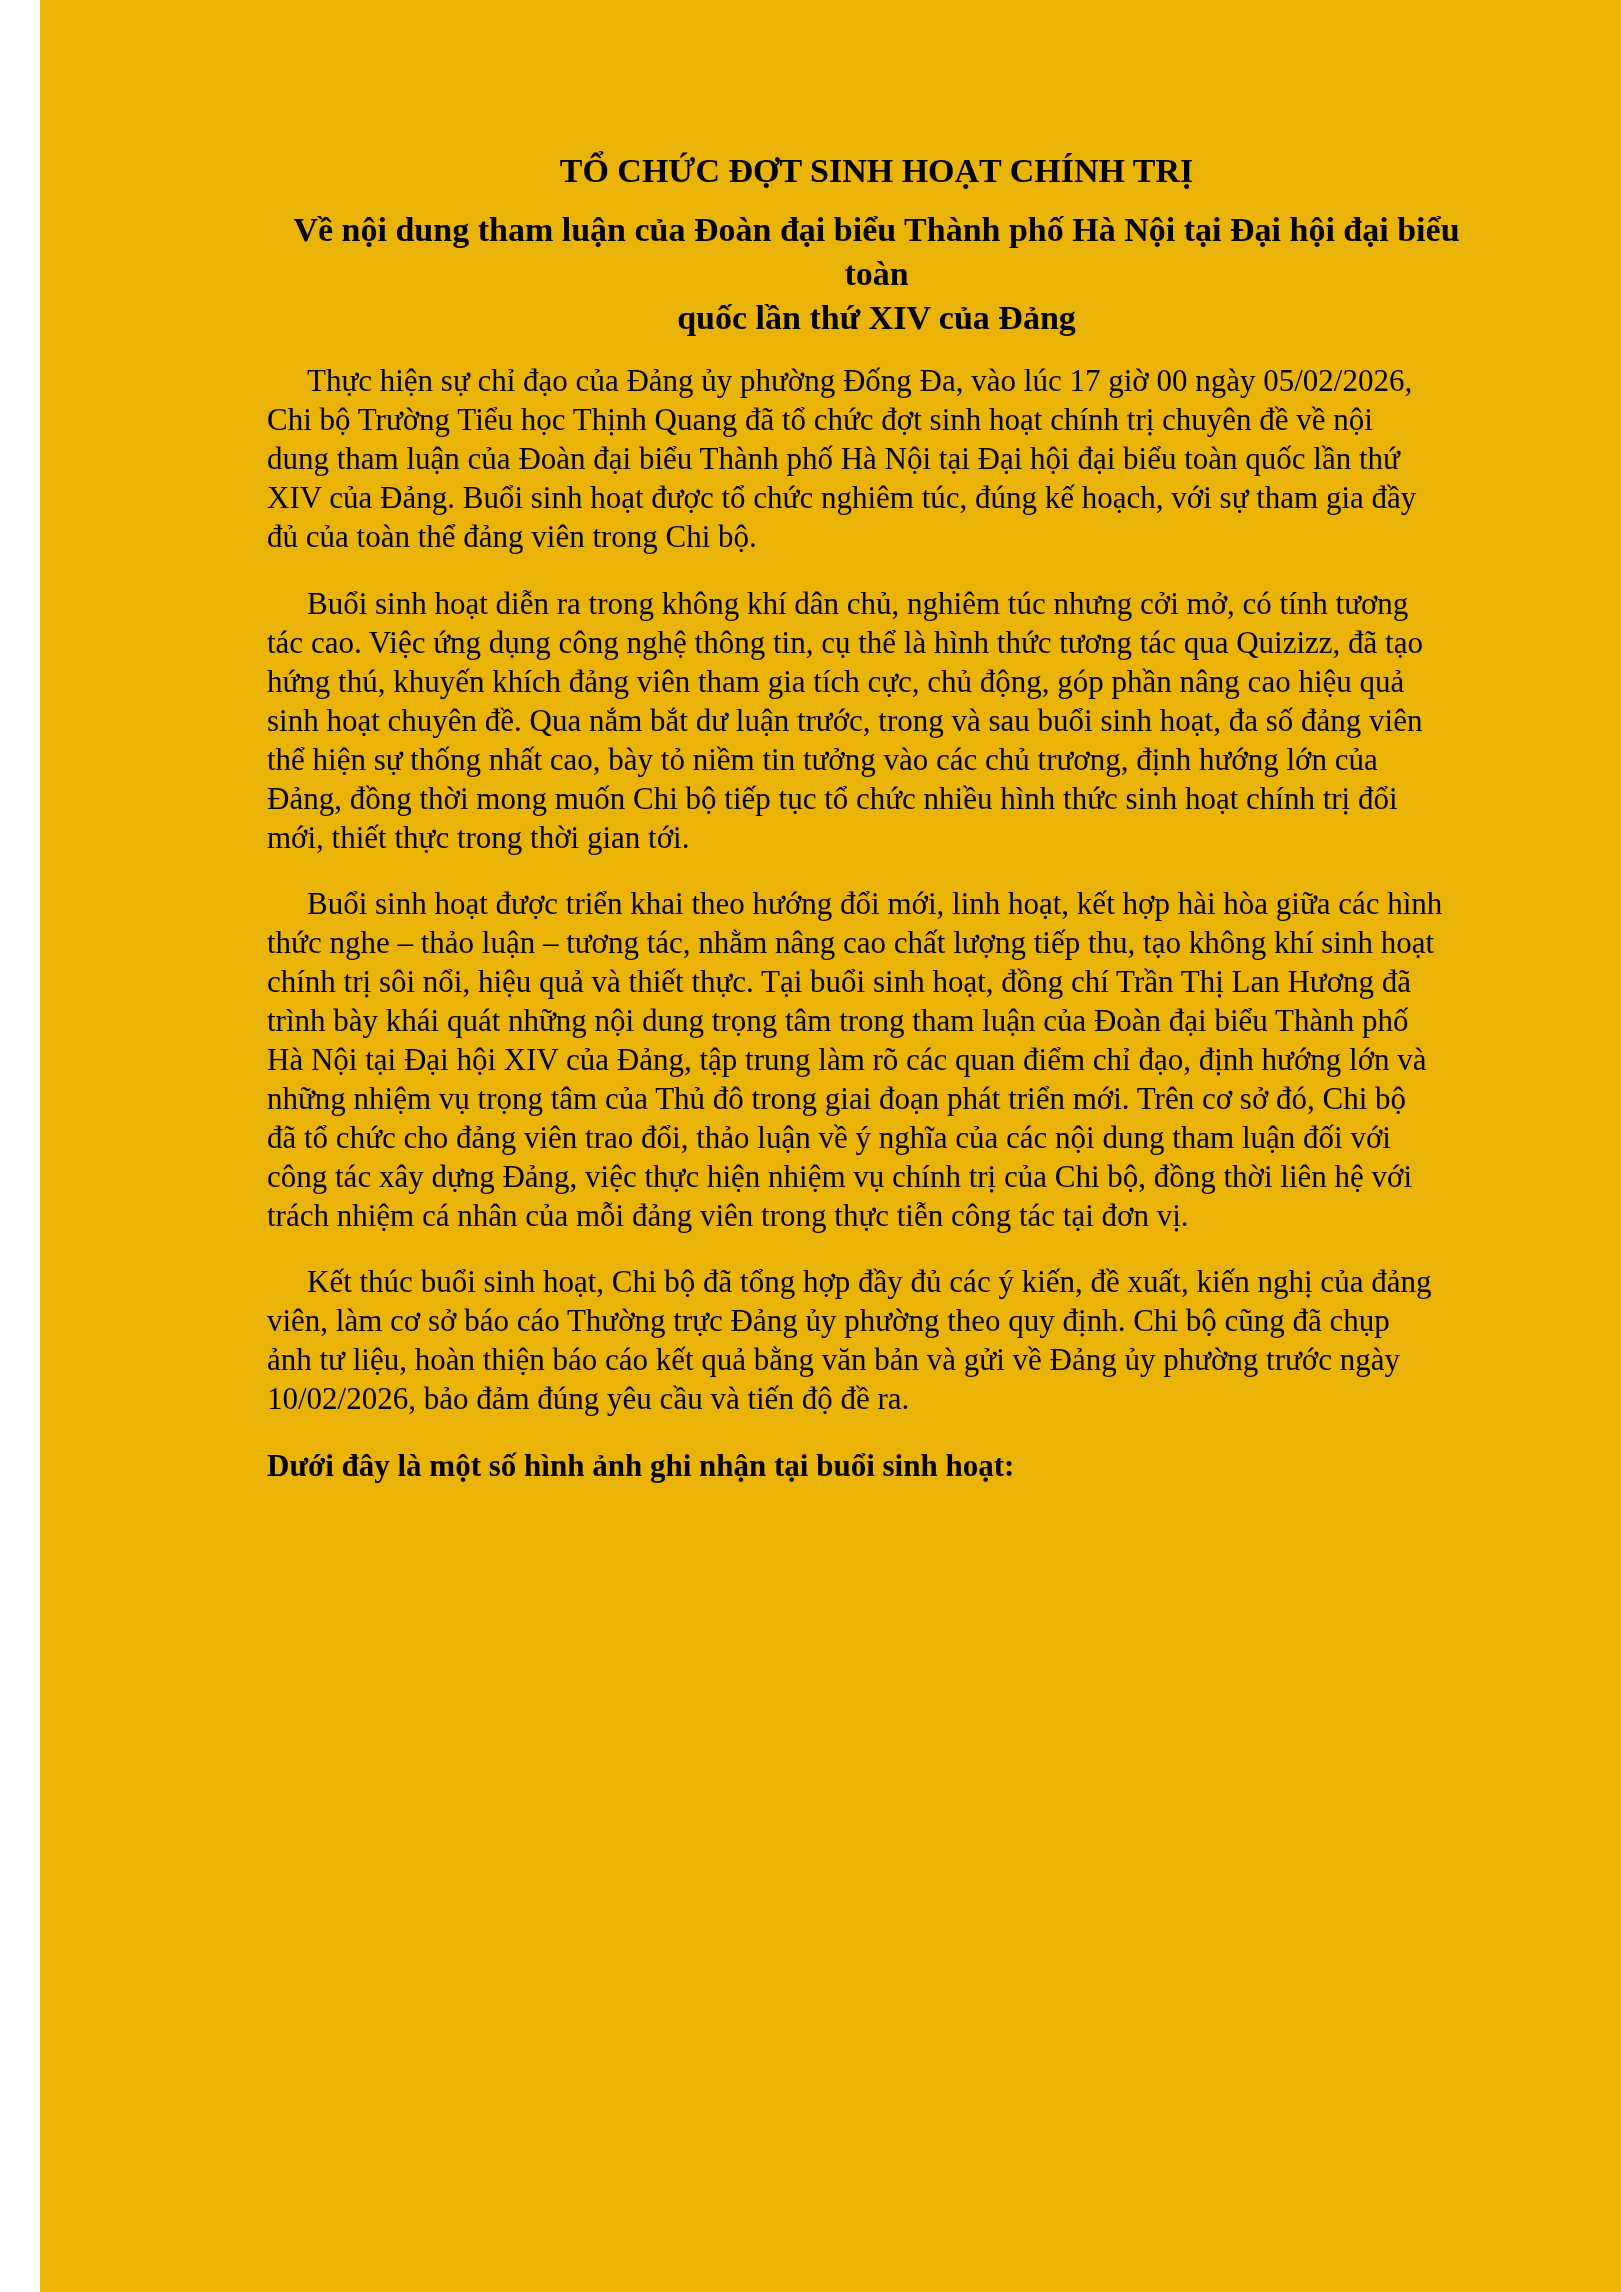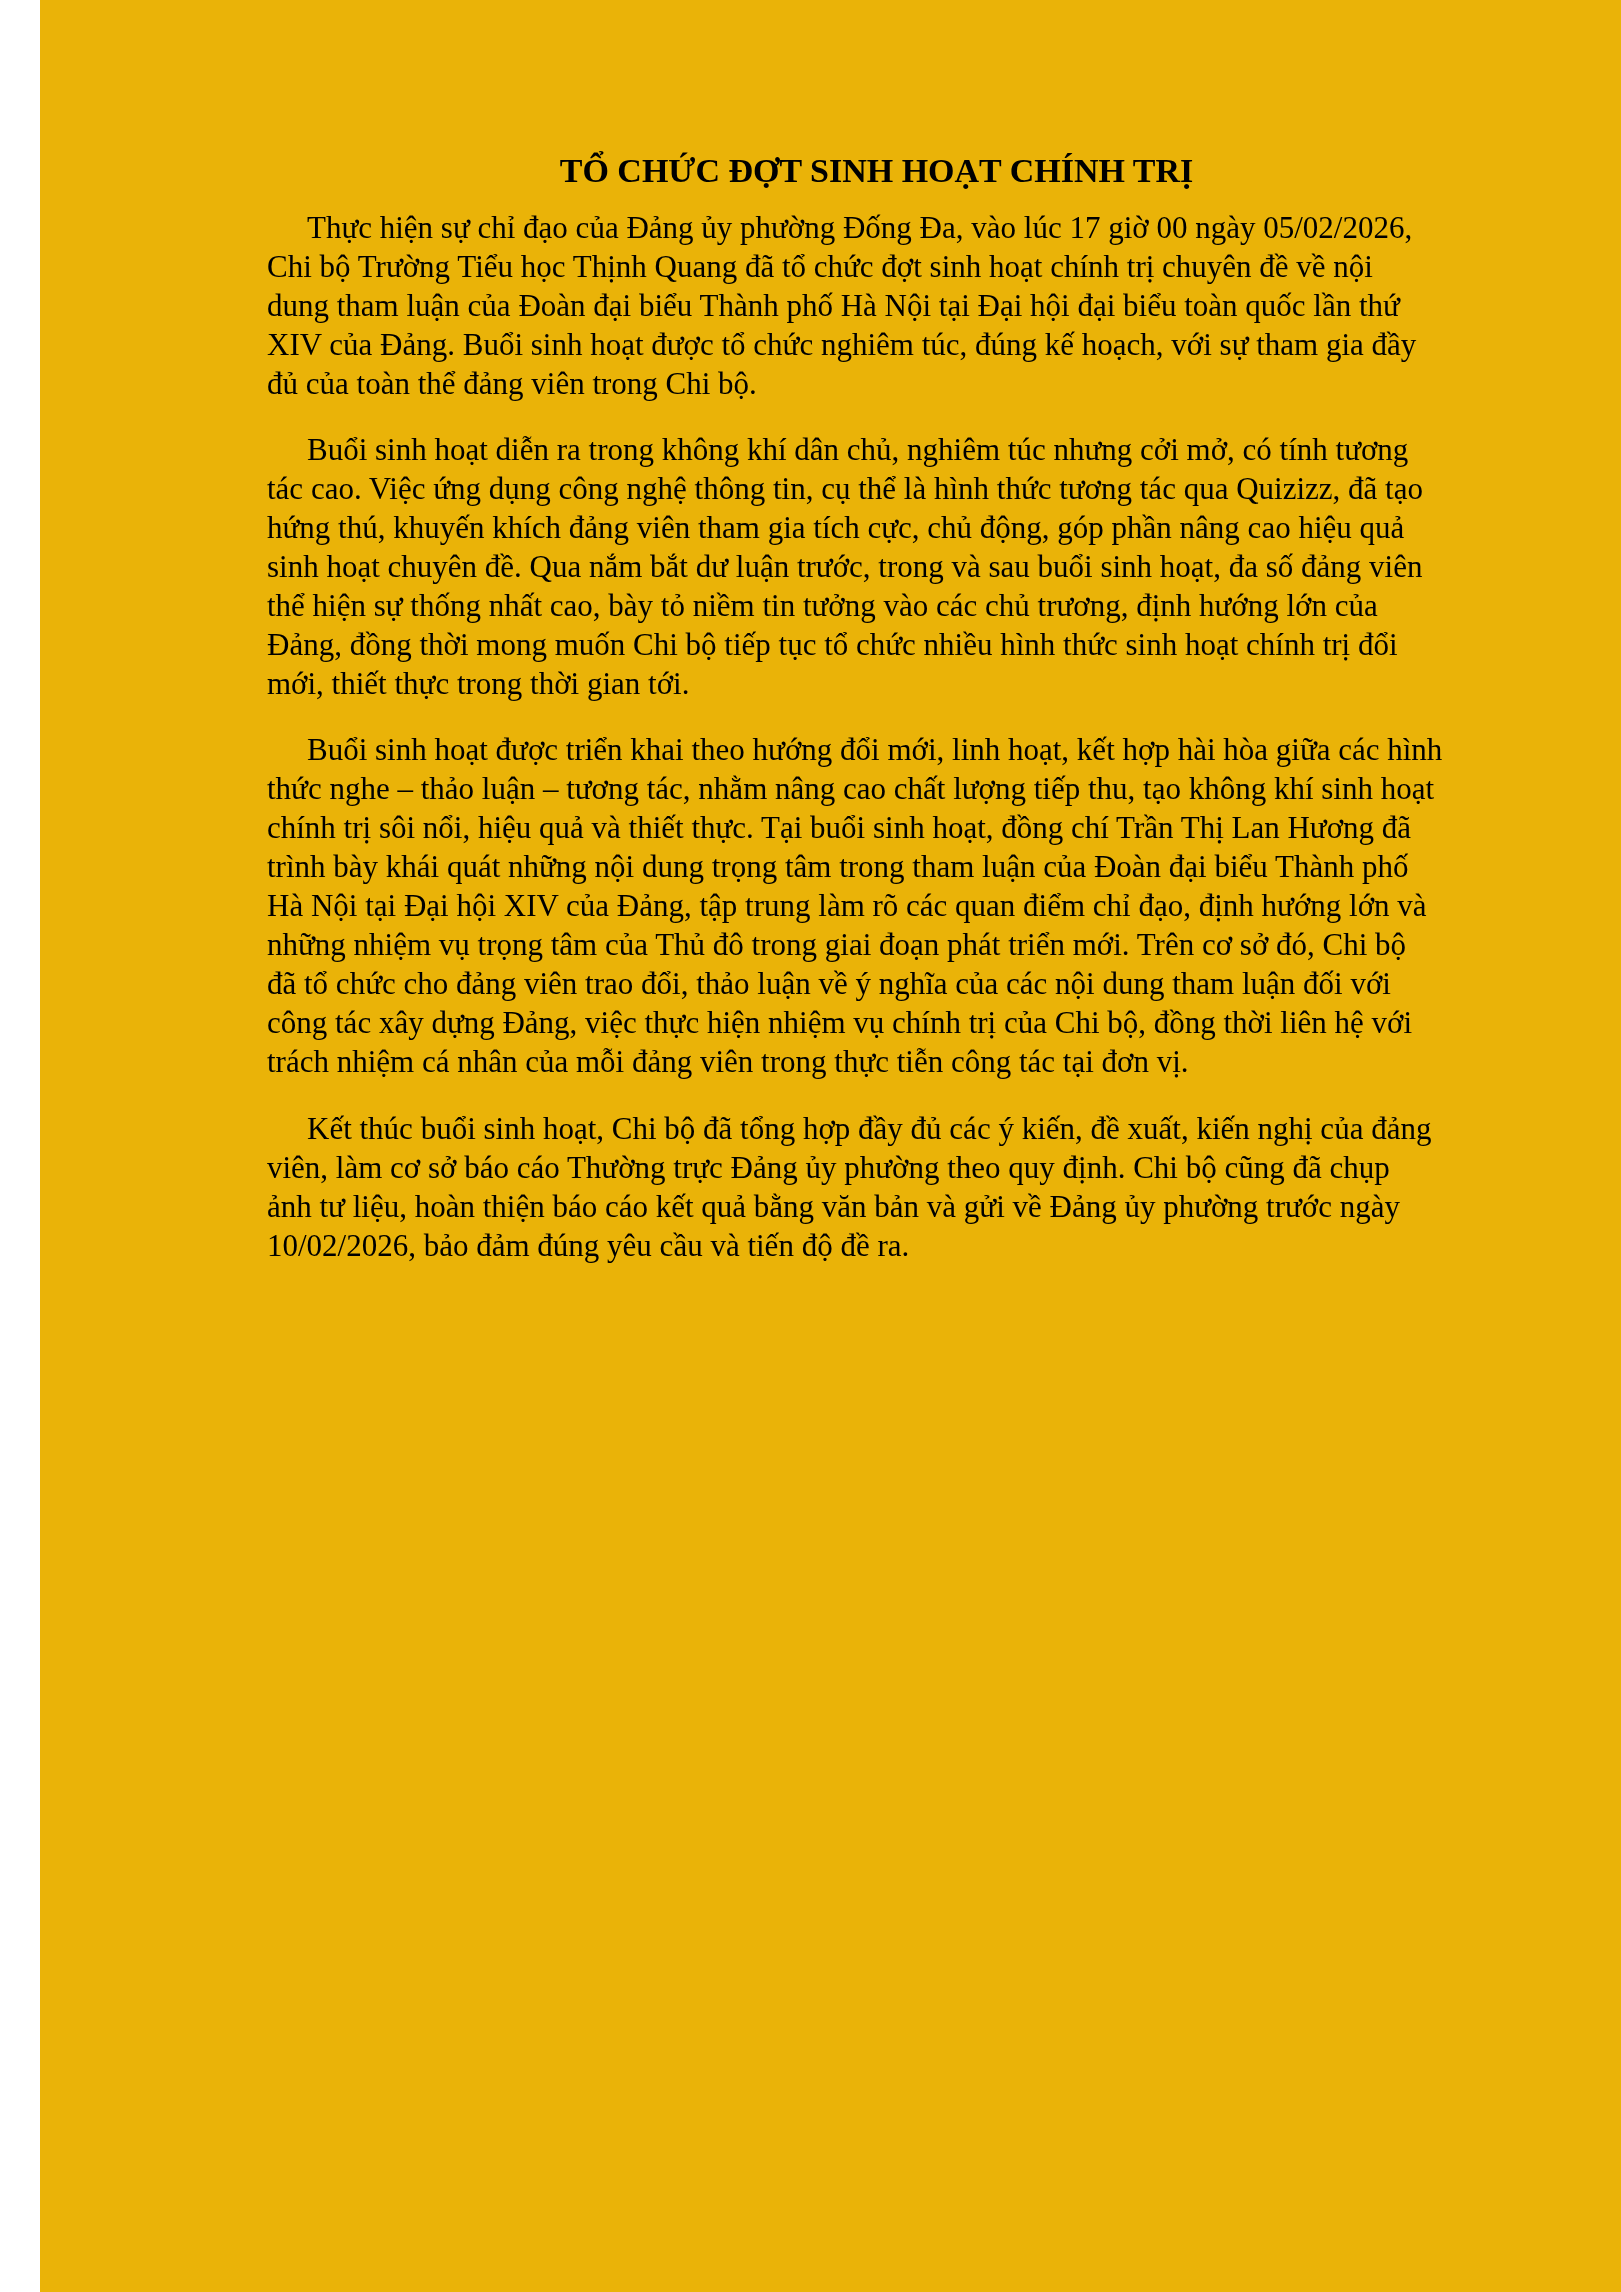--- a/index.html
+++ b/index.html
@@ -53,20 +53,22 @@
   }
 </style>
 </head>
 <body>
 
 <div class="page">
   <div class="content">
 
     <h1 class="doc-title">TỔ CHỨC ĐỢT SINH HOẠT CHÍNH TRỊ</h1>
 
+    <h2 class="doc-subtitle">Về nội dung tham luận của Đoàn đại biểu Thành phố Hà Nội tại Đại hội đại biểu toàn
+quốc lần thứ XIV của Đảng</h2>
 
     <div>
       <p class="doc-paragraph">Thực hiện sự chỉ đạo của Đảng ủy phường Đống Đa, vào lúc 17 giờ 00 ngày 05/02/2026,
 Chi bộ Trường Tiểu học Thịnh Quang đã tổ chức đợt sinh hoạt chính trị chuyên đề về nội
 dung tham luận của Đoàn đại biểu Thành phố Hà Nội tại Đại hội đại biểu toàn quốc lần thứ
 XIV của Đảng. Buổi sinh hoạt được tổ chức nghiêm túc, đúng kế hoạch, với sự tham gia đầy
 đủ của toàn thể đảng viên trong Chi bộ.</p>
         <p class="doc-paragraph">Buổi sinh hoạt diễn ra trong không khí dân chủ, nghiêm túc nhưng cởi mở, có tính tương
 tác cao. Việc ứng dụng công nghệ thông tin, cụ thể là hình thức tương tác qua Quizizz, đã tạo
 hứng thú, khuyến khích đảng viên tham gia tích cực, chủ động, góp phần nâng cao hiệu quả
@@ -82,16 +84,17 @@
 những nhiệm vụ trọng tâm của Thủ đô trong giai đoạn phát triển mới. Trên cơ sở đó, Chi bộ
 đã tổ chức cho đảng viên trao đổi, thảo luận về ý nghĩa của các nội dung tham luận đối với
 công tác xây dựng Đảng, việc thực hiện nhiệm vụ chính trị của Chi bộ, đồng thời liên hệ với
 trách nhiệm cá nhân của mỗi đảng viên trong thực tiễn công tác tại đơn vị.</p>
         <p class="doc-paragraph">Kết thúc buổi sinh hoạt, Chi bộ đã tổng hợp đầy đủ các ý kiến, đề xuất, kiến nghị của đảng
 viên, làm cơ sở báo cáo Thường trực Đảng ủy phường theo quy định. Chi bộ cũng đã chụp
 ảnh tư liệu, hoàn thiện báo cáo kết quả bằng văn bản và gửi về Đảng ủy phường trước ngày
 10/02/2026, bảo đảm đúng yêu cầu và tiến độ đề ra.</p>
     </div>
 
+    <p class="doc-closing">Dưới đây là một số hình ảnh ghi nhận tại buổi sinh hoạt:</p>
 
   </div>
 </div>
 
 
 </body></html>

